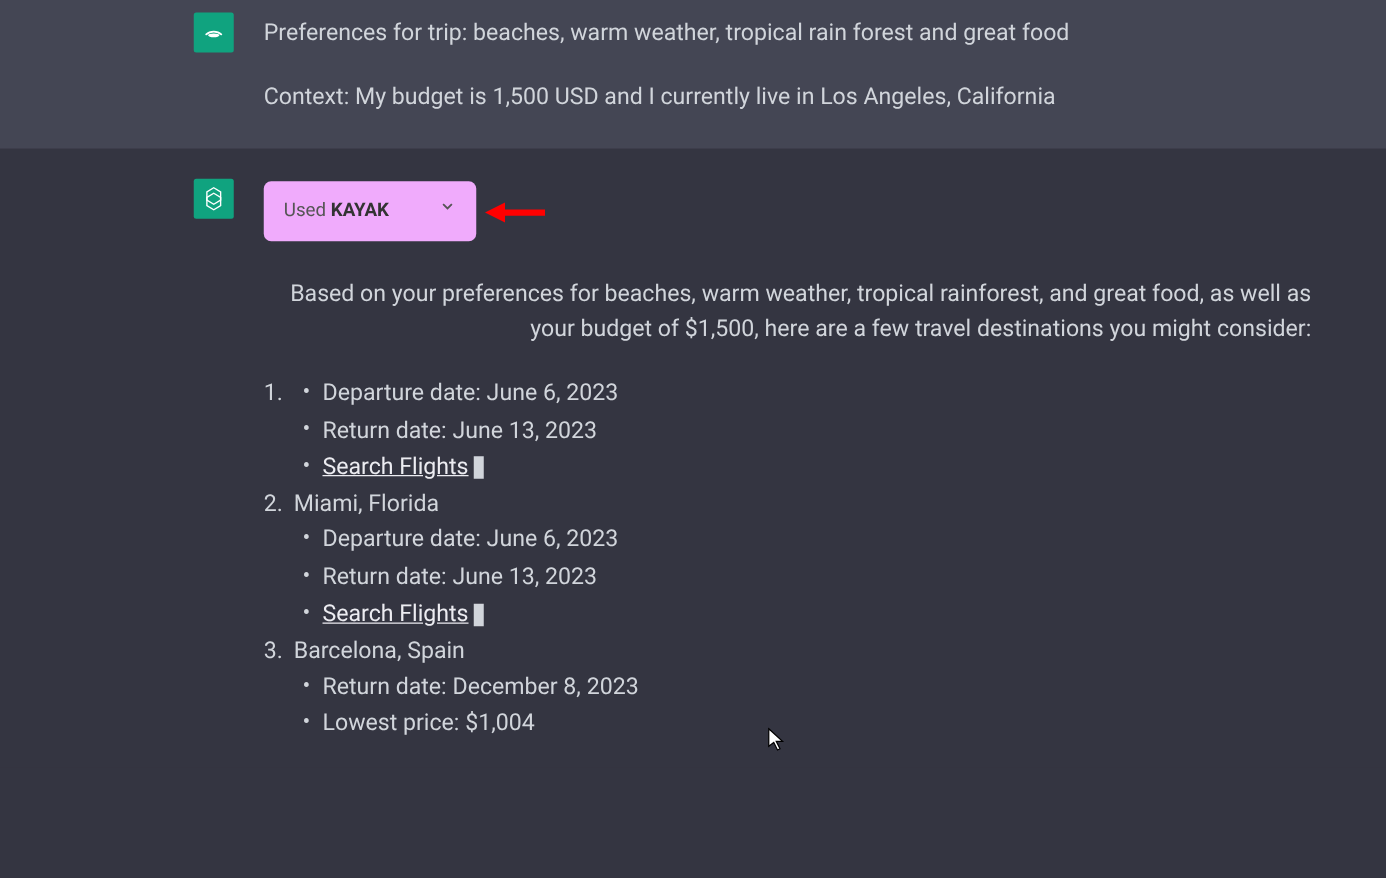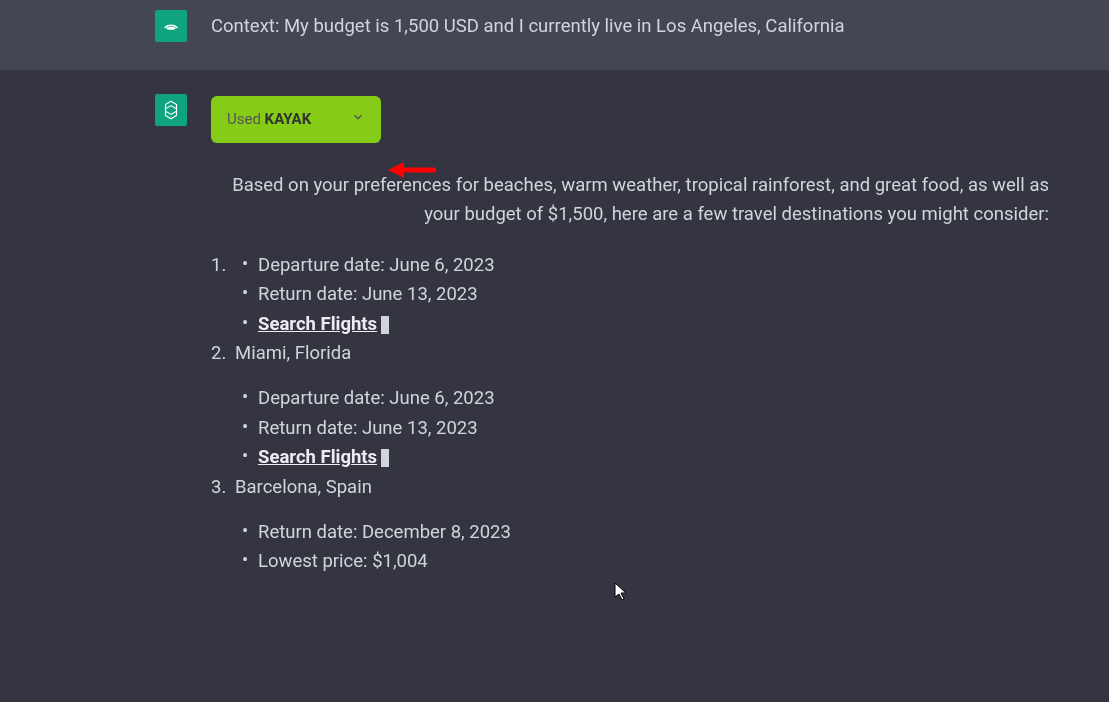--- a/index.html
+++ b/index.html
@@ -56,21 +56,21 @@
       line-height: 1.55;
       color: #d1d5db;
       padding-top: 2px;
     }
     .message-content p {
       margin-bottom: 22px;
     }
     .plugin-pill {
       display: inline-flex;
       align-items: center;
-      background: #84cc16;
+      background: #f0abfc;
       color: #333;
       border-radius: 6px;
       padding: 12px 16px;
       font-size: 15px;
       gap: 40px;
       margin-bottom: 28px;
       cursor: pointer;
     }
     .plugin-pill .label {
       color: #555;
@@ -98,38 +98,38 @@
       margin-bottom: 0;
     }
     ol.dest-list > li::before {
       content: counter(dest) ".";
       position: absolute;
       left: 0;
       color: #d1d5db;
     }
     ul.detail-list {
       list-style: none;
-      margin-top: 16px;
+      margin-top: 0;
       margin-left: 0px;
       padding-left: 23px;
     }
     ul.detail-list > li {
       position: relative;
       line-height: 1.6;
     }
     ul.detail-list > li::before {
       content: "•";
       position: absolute;
       left: -16px;
       top: -1px;
     }
     .search-link {
       color: #ececf1;
       text-decoration: underline;
-      font-weight: 700;
+      font-weight: 400;
       cursor: pointer;
     }
     .stream-cursor {
       display: inline-block;
       width: 8px;
       height: 18px;
       background: #d1d5db;
       margin-left: 4px;
       vertical-align: middle;
     }
@@ -152,20 +152,21 @@
 
 <div class="user-section">
   <div class="message-row">
     <div class="avatar avatar-user">
       <svg width="18" height="18" viewBox="0 0 24 24" fill="none" stroke="white" stroke-width="2">
         <path d="M4 14 C4 14 7 11 12 11 C17 11 20 14 20 14" stroke-linecap="round"></path>
         <ellipse cx="12" cy="15" rx="6" ry="2" fill="white" stroke="none"></ellipse>
       </svg>
     </div>
     <div class="message-content">
+      <p>Preferences for trip: beaches, warm weather, tropical rain forest and great food</p>
       <p style="margin-bottom:0;">Context: My budget is 1,500 USD and I currently live in Los Angeles, California</p>
     </div>
   </div>
 </div>
 
 <div class="assistant-section">
   <div class="message-row">
     <div class="avatar avatar-assistant">
       <svg width="22" height="22" viewBox="0 0 40 40" fill="none">
         <g stroke="white" stroke-width="2" fill="none">

